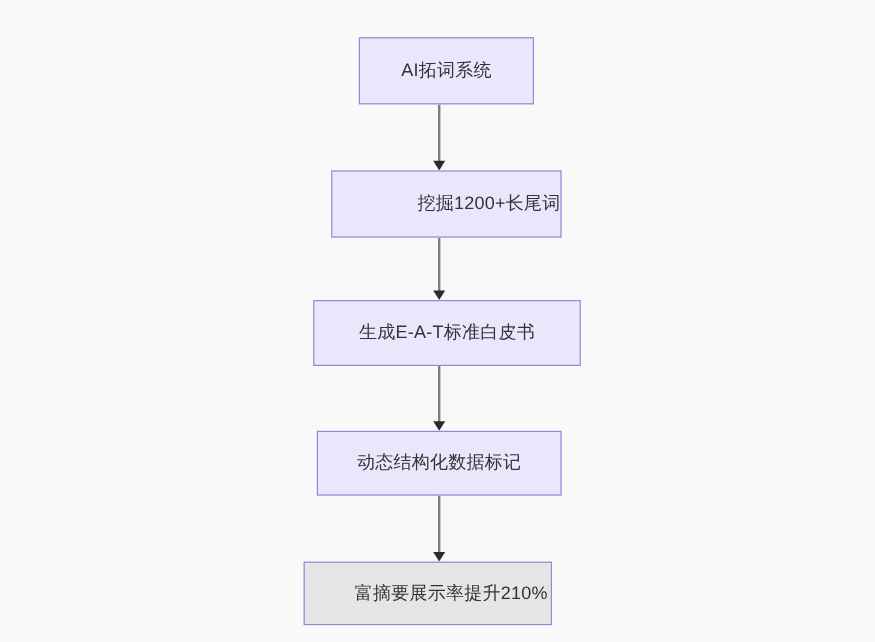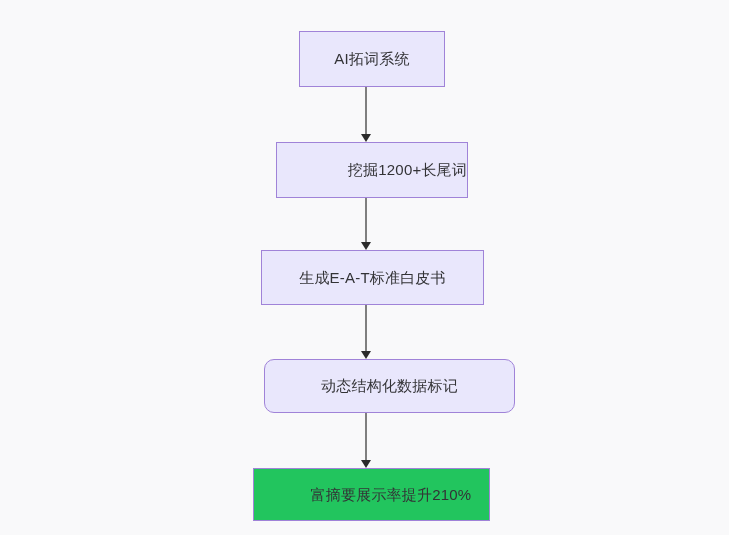--- a/index.html
+++ b/index.html
@@ -85,20 +85,20 @@
 
   <div class="node" id="node-0" style="left: 299px; top: 15px; width: 146px; height: 56px; background: rgb(233, 231, 252); border-color: rgb(160, 131, 216); color: rgb(51, 51, 54);">
     <span class="node-label">AI拓词系统</span>
   </div>
   <div class="node" id="node-1" style="left: 276px; top: 126px; width: 192px; height: 56px; background: rgb(233, 231, 252); border-color: rgb(160, 131, 216); color: rgb(51, 51, 54); justify-content: flex-end;">
     <span class="node-label">挖掘1200+长尾词</span>
   </div>
   <div class="node" id="node-2" style="left: 261px; top: 234px; width: 223px; height: 55px; background: rgb(233, 231, 252); border-color: rgb(160, 131, 216); color: rgb(51, 51, 54); justify-content: center;">
     <span class="node-label">生成E-A-T标准白皮书</span>
   </div>
-  <div class="node" id="node-3" style="left: 264px; top: 343px; width: 251px; height: 54px; background: rgb(233, 231, 252); border-color: rgb(160, 131, 216); color: rgb(51, 51, 54); border-radius: 10px;">
+  <div class="node" id="node-3" style="left: 264px; top: 343px; width: 204px; height: 54px; background: rgb(233, 231, 252); border-color: rgb(160, 131, 216); color: rgb(51, 51, 54);">
     <span class="node-label">动态结构化数据标记</span>
   </div>
-  <div class="node" id="node-4" style="left: 253px; top: 452px; width: 237px; height: 53px; background: #22c55e; border-color: rgb(160, 131, 216); color: rgb(51, 51, 54); padding-left: 39px;">
+  <div class="node" id="node-4" style="left: 253px; top: 452px; width: 207px; height: 53px; background: #e5e5e5; border-color: rgb(160, 131, 216); color: rgb(51, 51, 54); padding-left: 39px;">
     <span class="node-label">富摘要展示率提升210%</span>
   </div>
 
 </div>
 
 </body></html>

